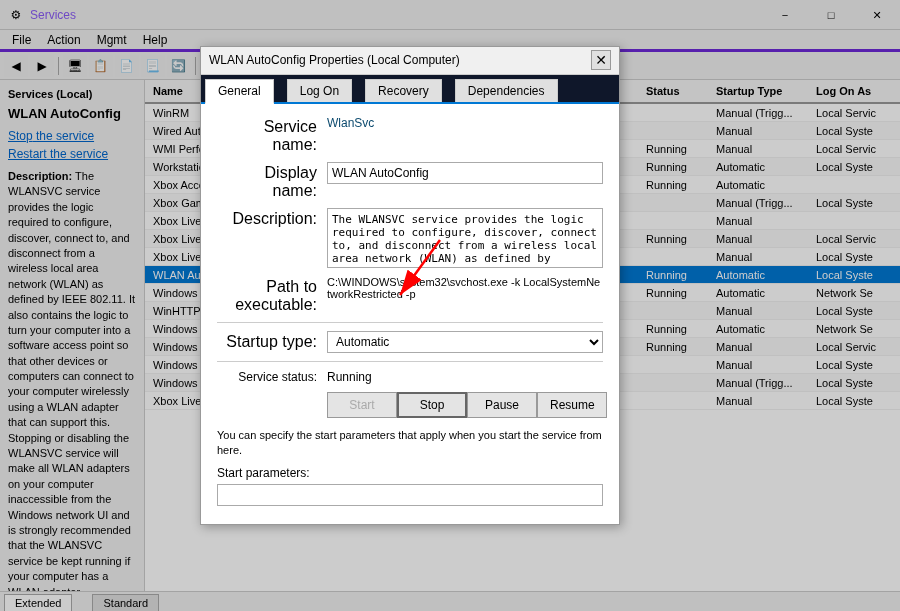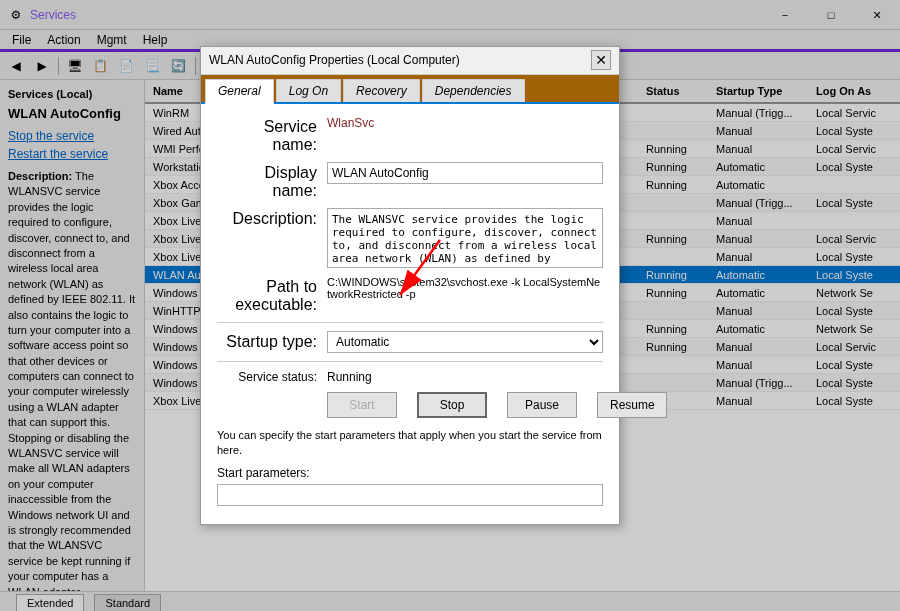--- a/index.html
+++ b/index.html
@@ -177,22 +177,22 @@
     .service-row:nth-child(even) { background: #f9f9f9; }
     .service-row.selected { background: #0078d4; color: white; }
 
     
     .tabs-bar {
       display: flex;
       background: #f0f0f0;
       border-top: 1px solid #ccc;
       height: 20px;
       align-items: flex-end;
-      padding: 0 16px;
-      gap: 10px;
+      padding: 0 4px;
+      gap: 20px;
     }
     .tab {
       padding: 2px 10px;
       font-size: 11px;
       cursor: pointer;
       border: 1px solid #aaa;
       border-bottom: none;
       background: #e0e0e0;
     }
     .tab.active { background: white; }
@@ -235,25 +235,24 @@
       justify-content: center;
       cursor: pointer;
       font-size: 14px;
       border: 1px solid #999;
       background: #e0e0e0;
     }
 
     
     .dialog-tabs {
       display: flex;
-      background: #a16207;
+      background: #0f172a;
       border-bottom: 2px solid #0078d4;
       padding: 4px 4px 0 4px;
-      gap: 2px;
-      font-style: italic;
+      gap: 13px;
     }
     .dialog-tab {
       padding: 4px 12px;
       font-size: 12px;
       cursor: pointer;
       border: 1px solid #ccc;
       border-bottom: none;
       background: #e0e0e0;
     }
     .dialog-tab.active {
@@ -278,21 +277,21 @@
       min-width: 110px;
       text-align: right;
       padding-right: 10px;
       padding-top: 2px;
       font-size: 16px;
       color: #000;
     }
     .form-value {
       flex: 1;
       font-size: 12px;
-      color: #7f1d1d;
+      color: #0c4a6e;
     }
     .form-value.path {
       font-size: 11px;
       color: #000;
       word-break: break-all;
     }
     .form-input {
       flex: 1;
       height: 22px;
       border: 1px solid #aaa;
@@ -336,21 +335,21 @@
       padding-right: 10px;
       font-size: 12px;
     }
     .service-status-value {
       font-size: 12px;
       color: #000;
     }
 
     .service-btns {
       display: flex;
-      gap: 20px;
+      gap: 0;
       margin-left: 110px;
       margin-bottom: 10px;
     }
     .svc-btn {
       min-width: 70px;
       padding: 4px 12px;
       font-size: 12px;
       border: 1px solid #999;
       background: #e4e4e4;
       cursor: pointer;

